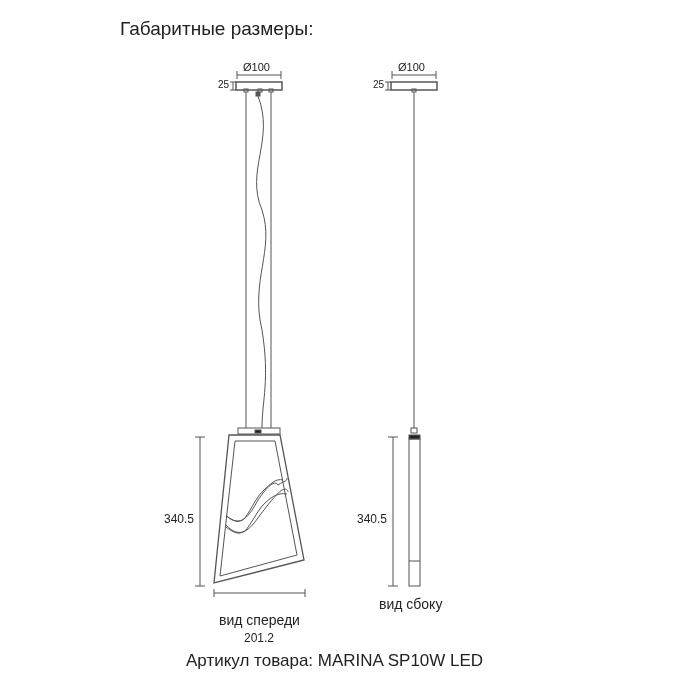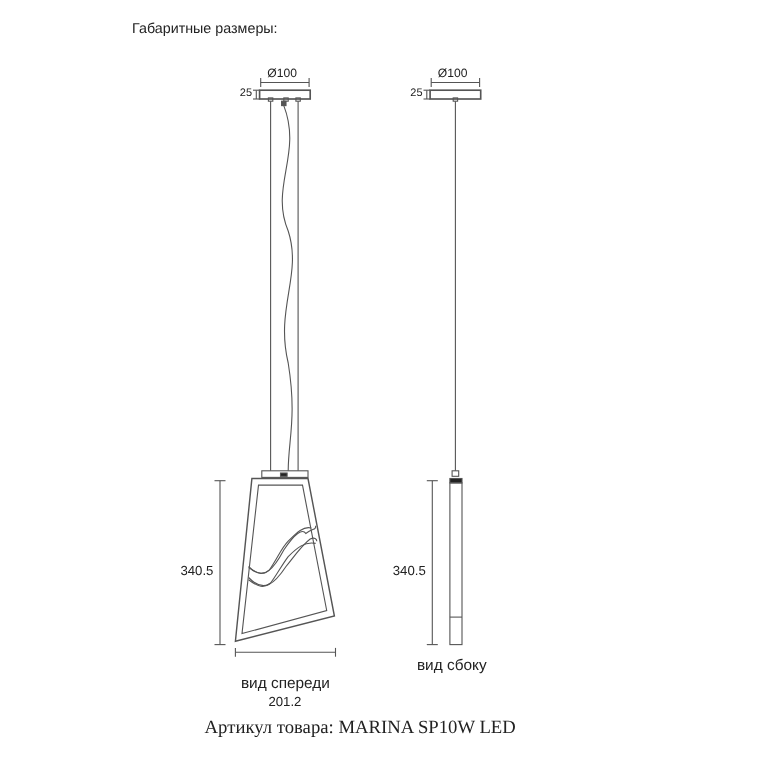--- a/index.html
+++ b/index.html
@@ -1,19 +1,19 @@
 <!DOCTYPE html>
 <html><head>
 <meta charset="utf-8">
 <style>
   html, body { margin:0; padding:0; background:#ffffff; }
   body { width:690px; height:690px; position:relative; overflow:hidden;
          font-family:"Liberation Sans", sans-serif; color:#222; }
-  .title { position:absolute; left:120px; top:18px; font-size:13px; }
-  .footer { position:absolute; left:186px; top:651px; font-size:17px;font-family:Liberation Serif, serif; }
+  .title { position:absolute; left:120px; top:18px; font-size:19px; }
+  .footer { position:absolute; left:186px; top:651px; font-size:17px; }
   .label { position:absolute; font-size:14px; }
   .dim { position:absolute; font-size:11px;text-align:right; }
   svg { position:absolute; left:0; top:0; }
 </style>
 </head>
 <body>
 
 <div class="title">Габаритные размеры:</div>
 
 <svg width="690" height="690" viewBox="0 0 690 690">

